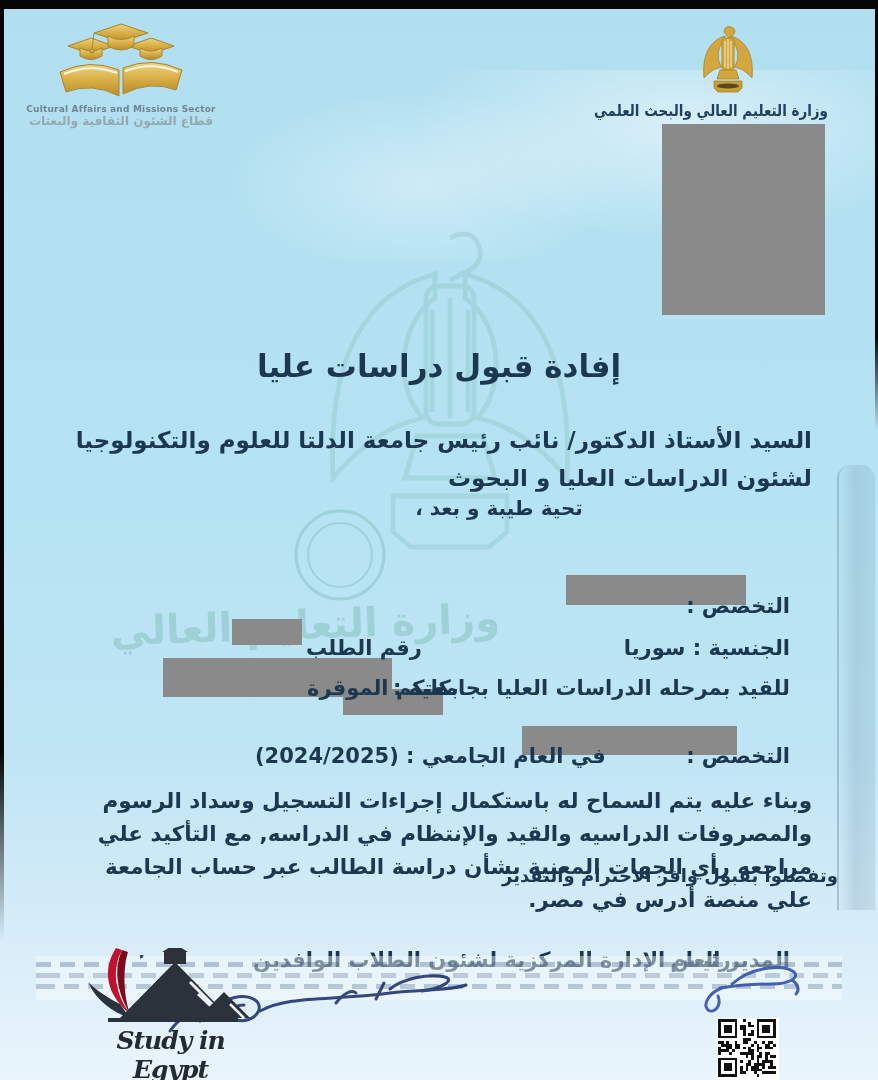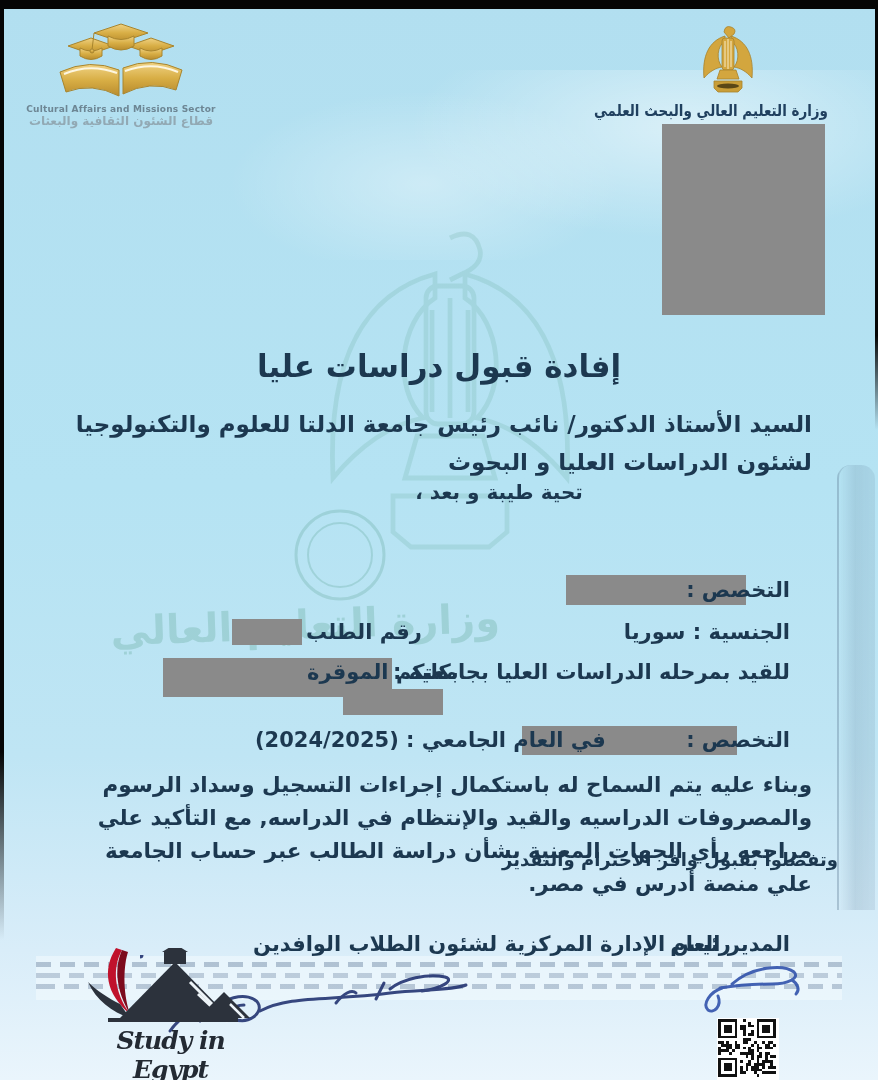--- a/index.html
+++ b/index.html
@@ -27,21 +27,21 @@
   .sector-logo .ar{font-size:12px;font-weight:bold;color:#92a9b4;direction:rtl;}
   .ministry{right:50px;top:24px;width:200px;text-align:center;}
   .ministry .callig{margin-top:4px;font-size:13.5px;font-weight:bold;color:#20405f;direction:rtl;
     transform:scaleY(1.15);letter-spacing:-1px;white-space:nowrap;}
   
   .mask{position:absolute;background:#8a8a8a;}
   
   .t-main{left:0;top:293px;width:878px;text-align:center;font-size:29px;font-weight:bold;direction:rtl;}
   .t-sub{left:0;top:348px;width:878px;text-align:center;font-size:31px;font-weight:bold;direction:rtl;}
   
-  .rtl{direction:rtl;text-align:right;font-weight:bold;}
+  .rtl{direction:rtl;text-align:right;font-weight:bold;margin-top:16px;}
   .salutation{right:66px;top:405px;width:748px;font-size:23px;line-height:38px;}
   .greeting{left:120px;right:0;top:480px;text-align:center;font-size:20px;}
   .intro{right:88px;top:525px;font-size:21px;}
   .fieldlabel{font-size:21px;white-space:nowrap;}
   .paragraph{right:66px;top:768px;width:750px;font-size:21.5px;line-height:33px;}
   .action{right:88px;top:872px;font-size:21px;}
   .closing{left:160px;right:40px;top:849px;text-align:right;font-size:18px;}
   .sig-right{right:88px;top:932px;font-size:21px;}
   .sig-left{left:253px;top:932px;font-size:21px;}
   

